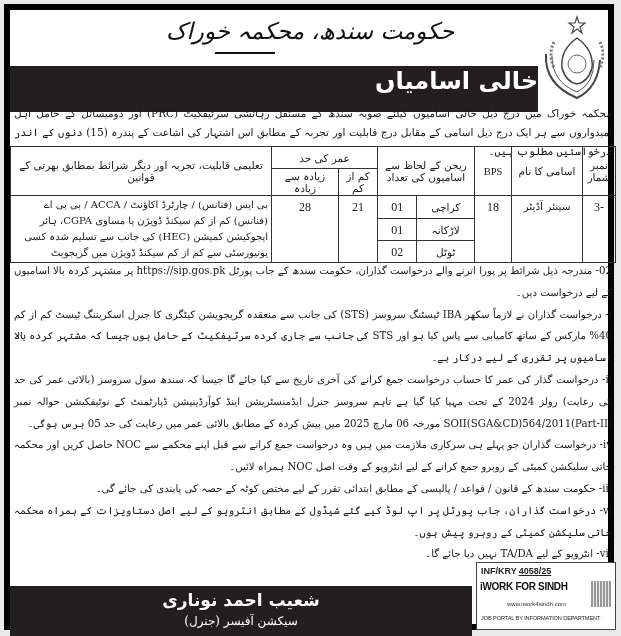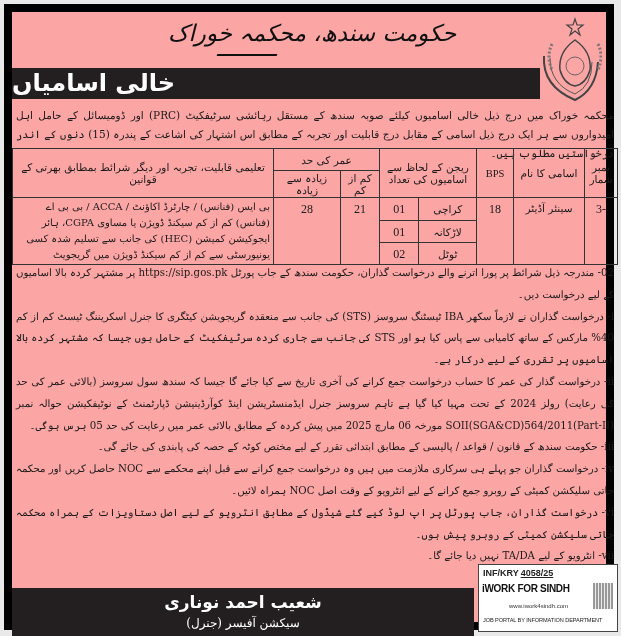--- a/index.html
+++ b/index.html
@@ -2,36 +2,36 @@
 <html><head>
 <meta charset="utf-8">
 <style>
   html, body { margin:0; padding:0; }
   body {
     width:621px; height:636px; background:#e9e9e9; position:relative; overflow:hidden;
     font-family:"DejaVu Sans", sans-serif; color:#1a1a1a;
   }
   .page {
     position:absolute; left:4px; top:4px; width:610px; height:626px;
-    background:#fca5a5; border:8px solid #000000; box-sizing:border-box;
+    background:#ffffff; border:6px solid #000000; box-sizing:border-box;
   }
   .urdu { direction:rtl; unicode-bidi:embed; }
   .dept-title {
     position:absolute; left:150px; top:8px; width:300px; text-align:center;
     font-family:"DejaVu Serif", serif; font-size:23px; font-style:italic; color:#111;
   }
   .title-swash {
     position:absolute; left:205px; top:42px; width:60px; height:2px; background:#111; transform:skewX(-20deg);
   }
   .logo {
     position:absolute; right:4px; top:4px; width:72px; height:88px;
   }
   .banner {
-    position:absolute; left:0; top:56px; width:528px; height:31px; background:#231f20;
-    color:#fff; text-align:left; font-size:24px; font-weight:bold; line-height:31px;
+    position:absolute; left:0; top:56px; width:528px; height:46px; background:#231f20;
+    color:#fff; text-align:right; font-size:24px; font-weight:bold; line-height:31px;
   }
   .intro {
     position:absolute; left:4px; top:94px; width:598px; font-size:10.5px; line-height:19px; text-align:justify;
     font-family:"DejaVu Serif", serif;
   }
   table.posts {
     position:absolute; left:0; top:136px; width:606px; border-collapse:collapse; font-size:10.5px;
     font-family:"DejaVu Serif", serif; direction:rtl;
   }
   table.posts td, table.posts th {
@@ -120,22 +120,22 @@
       <td style="height:18px">ٹوٹل</td>
       <td class="num">02</td>
     </tr>
   </tbody>
     </table>
 
   <div class="notes urdu">
     <p>02- مندرجہ ذیل شرائط پر پورا اترنے والے درخواست گذاران، حکومت سندھ کے جاب پورٹل https://sip.gos.pk پر مشتہر کردہ بالا اسامیوں کے لیے درخواست دیں۔</p>
     <p>i- درخواست گذاران نے لازماً سکھر IBA ٹیسٹنگ سروسز (STS) کی جانب سے منعقدہ گریجویشن کیٹگری کا جنرل اسکریننگ ٹیسٹ کم از کم 40% مارکس کے ساتھ کامیابی سے پاس کیا ہو اور STS کی جانب سے جاری کردہ سرٹیفکیٹ کے حامل ہوں جیسا کہ مشتہر کردہ بالا اسامیوں پر تقرری کے لیے درکار ہے۔</p>
     <p>ii- درخواست گذار کی عمر کا حساب درخواست جمع کرانے کی آخری تاریخ سے کیا جائے گا جیسا کہ سندھ سول سروسز (بالائی عمر کی حد کی رعایت) رولز 2024 کے تحت مہیا کیا گیا ہے تاہم سروسز جنرل ایڈمنسٹریشن اینڈ کوآرڈینیشن ڈپارٹمنٹ کے نوٹیفکیشن حوالہ نمبر SOII(SGA&amp;CD)564/2011(Part-II) مورخہ 06 مارچ 2025 میں پیش کردہ کے مطابق بالائی عمر میں رعایت کی حد 05 برس ہوگی۔</p>
+    <p>iv- درخواست گذاران جو پہلے ہی سرکاری ملازمت میں ہیں وہ درخواست جمع کرانے سے قبل اپنے محکمے سے NOC حاصل کریں اور محکمہ جاتی سلیکشن کمیٹی کے روبرو جمع کرانے کے لیے انٹرویو کے وقت اصل NOC ہمراہ لائیں۔</p>
     <p>iii- حکومت سندھ کے قانون / قواعد / پالیسی کے مطابق ابتدائی تقرر کے لیے مختص کوٹہ کے حصہ کی پابندی کی جائے گی۔</p>
-    <p>iv- درخواست گذاران جو پہلے ہی سرکاری ملازمت میں ہیں وہ درخواست جمع کرانے سے قبل اپنے محکمے سے NOC حاصل کریں اور محکمہ جاتی سلیکشن کمیٹی کے روبرو جمع کرانے کے لیے انٹرویو کے وقت اصل NOC ہمراہ لائیں۔</p>
     <p>vi- درخواست گذاران، جاب پورٹل پر اپ لوڈ کیے گئے شیڈول کے مطابق انٹرویو کے لیے اصل دستاویزات کے ہمراہ محکمہ جاتی سلیکشن کمیٹی کے روبرو پیش ہوں۔</p>
     <p>vii- انٹرویو کے لیے TA/DA نہیں دیا جائے گا۔</p>
   </div>
 
   <div class="footer urdu">
     <div class="sign-name">شعیب احمد نوناری</div>
     <div class="sign-desig">سیکشن آفیسر (جنرل)</div>
     <div class="sign-dept">برائے سیکریٹری فوڈ ڈپارٹمنٹ</div>
   </div>
 

